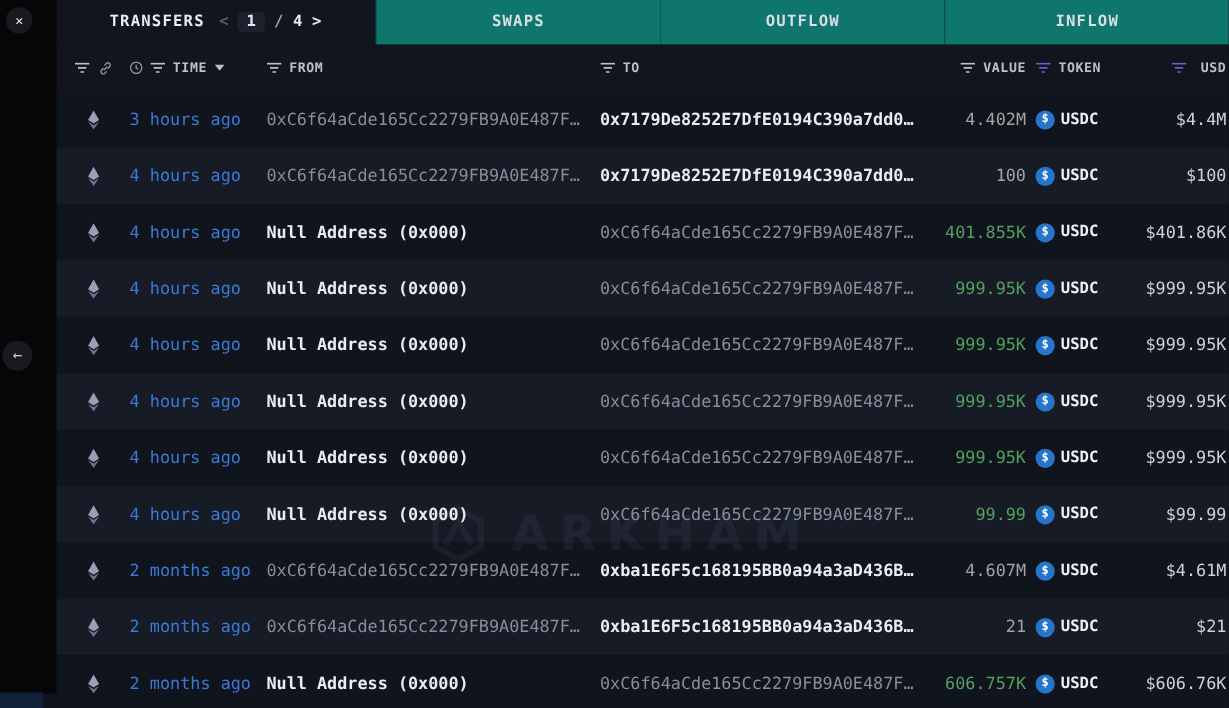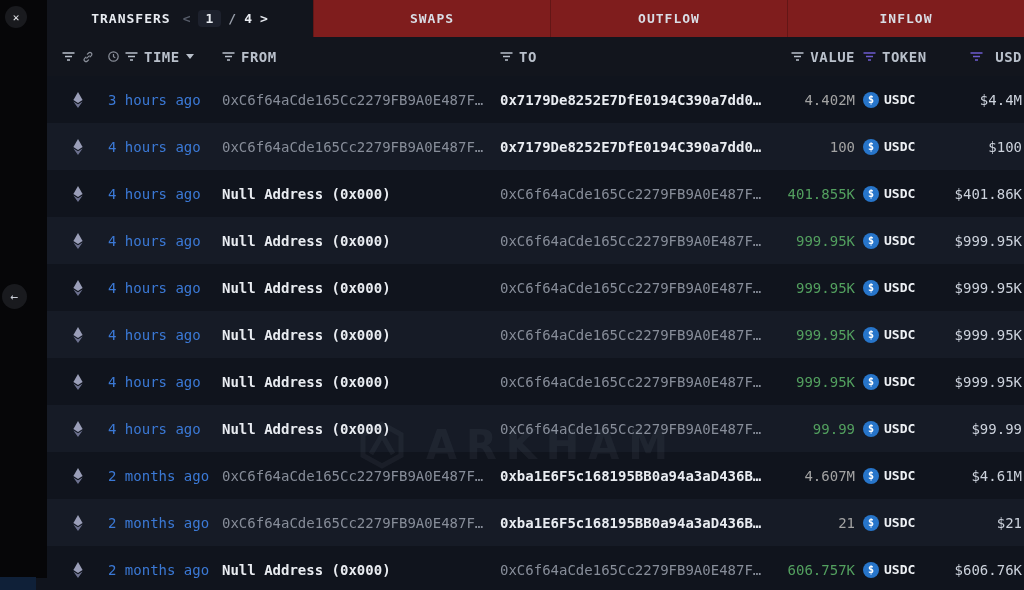--- a/index.html
+++ b/index.html
@@ -21,27 +21,27 @@
   
   .tabstrip { display:flex; height:37px; width:100%; }
   .tab-active { width:266px; background:#12151d; display:flex; align-items:center; justify-content:center;
                 gap:12px; color:#e8ebf1; font-size:13px; font-weight:bold; letter-spacing:1px; }
   .pager { display:flex; align-items:center; gap:7px; font-size:13px; }
   .pager .chev-prev { color:#565c69; font-weight:bold; cursor:pointer; }
   .pager .chev-next { color:#e8ebf1; font-weight:bold; cursor:pointer; }
   .pager .page-box { background:#1d212d; border-radius:4px; padding:1px 7px; color:#e8ebf1; }
   .pager .slash { color:#9aa0ac; }
   .pager .total { color:#e8ebf1; }
-  .tab { flex:1; background:#7f1d1d; display:flex; align-items:center; justify-content:center;
+  .tab { flex:1; background:#0f766e; display:flex; align-items:center; justify-content:center;
          color:#d9dde5; font-size:13px; font-weight:bold; letter-spacing:1px; cursor:pointer;
          border-left:1px solid rgba(0,0,0,0.22); }
 
   
   .thead { display:flex; align-items:center; height:39px; background:#12151d;
-           color:#b9c0cb; font-size:14px; font-weight:bold; letter-spacing:0.5px; }
+           color:#b9c0cb; font-size:11px; font-weight:bold; letter-spacing:0.5px; }
   .thead .cell { display:flex; align-items:center; gap:6px; }
   .caret-down { width:0; height:0; border-left:4px solid transparent; border-right:4px solid transparent;
                 border-top:5px solid #b9c0cb; display:inline-block; }
 
   
   .c-chain { width:61px;  display:flex; align-items:center; padding-left:26px; flex-shrink:0; }
   .c-time  { width:114px; flex-shrink:0; }
   .c-from  { width:278px; flex-shrink:0; }
   .c-to    { width:280px; flex-shrink:0; }
   .c-value { width:75px;  flex-shrink:0; justify-content:flex-end; text-align:right; }

